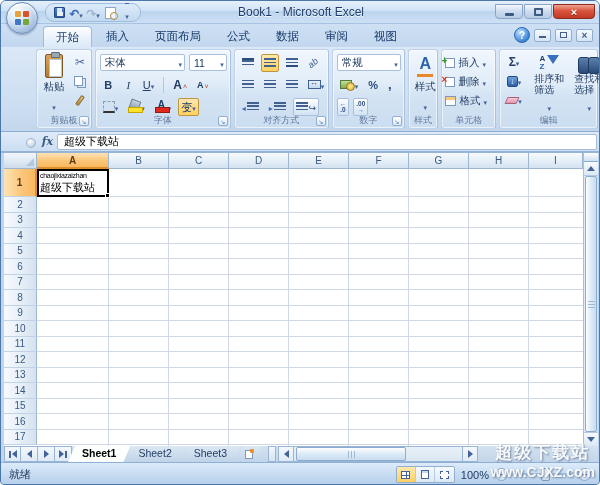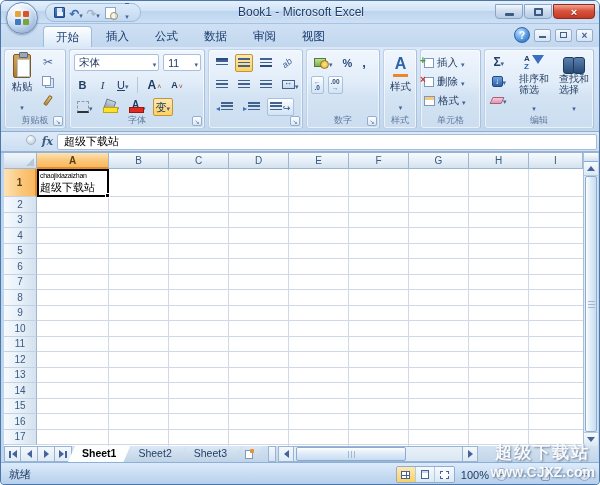--- a/index.html
+++ b/index.html
@@ -45,21 +45,21 @@
   .dwc .minbar{width:7px;height:2px;background:#42608a;margin-top:4px;}
   .dwc .resbox{width:7px;height:6px;border:1.5px solid #42608a;}
   .dwc.xs{color:#42608a;font-size:10px;font-weight:bold;}
 
   
   .ribbon{position:absolute;left:0;top:46px;width:600px;height:85px;background:linear-gradient(#dbe8f7,#ccdef1 70%,#c3d7ec);border-bottom:1px solid #8fafd2;padding:2px 0 0 3px;display:flex;}
   .grp{position:relative;height:80px;border:1px solid #bed1e8;border-right-color:#aac2de;border-radius:3px;background:linear-gradient(180deg,#f0f6fd,#e2edf9 40%,#d3e3f3 60%,#cbddf0);margin-right:3px;box-shadow:inset 0 0 0 1px rgba(255,255,255,.6);}
   .glabel{position:absolute;bottom:1px;left:0;right:0;text-align:center;font-size:9px;color:#60789b;}
   .launcher{position:absolute;right:2px;bottom:2px;width:10px;height:10px;border:1px solid #93aed0;border-radius:2px;background:linear-gradient(#fff,#d9e7f5);font-size:6px;color:#44639a;display:flex;align-items:center;justify-content:center;}
   .launcher::before{content:"↘";}
-  .g-clip{width:62px;}
+  .g-clip{width:62px;margin-left:32px;}
   .g-font{width:136px;}
   .g-align{width:95px;}
   .g-num{width:74px;}
   .g-style{width:34px;}
   .g-cells{width:61px;}
   .g-edit{width:110px;}
 
   .paste{position:absolute;left:3px;top:3px;width:28px;height:62px;border:1px solid transparent;border-radius:3px;display:flex;flex-direction:column;align-items:center;}
   .ic-paste{position:relative;width:18px;height:24px;background:linear-gradient(#d8a45c,#b07a32);border:1px solid #7d5a23;border-radius:2px;}
   .ic-paste::before{content:"";position:absolute;left:5px;top:-3px;width:7px;height:4px;background:#9aa7b4;border:1px solid #5d6a77;border-radius:1px;}
@@ -141,21 +141,21 @@
   .binoc{position:relative;width:22px;height:16px;margin-top:4px;}
   .binoc::before,.binoc::after{content:"";position:absolute;top:0;width:10px;height:15px;background:linear-gradient(#5d7fae,#274b77);border:1px solid #1c3a5e;border-radius:3px;}
   .binoc::before{left:0;}
   .binoc::after{right:0;}
   .bblabel{font-size:10px;color:#243f63;line-height:11px;text-align:left;margin-top:1px;}
 
   
   .fbar{position:absolute;left:0;top:131px;width:600px;height:21px;background:linear-gradient(#dfeaf8,#cbdef2);border-bottom:2px solid #96b3d4;display:flex;align-items:center;padding:0 4px;}
   .namebox{width:112px;height:16px;background:#fff;border:1px solid #a5bdd8;border-radius:2px;display:flex;align-items:center;font-size:10.5px;color:#1d3a60;padding-left:32px;position:relative;}
   .namebox .cdd{position:absolute;right:3px;}
-  .fxzone{width:52px;display:flex;align-items:flex-start;justify-content:flex-end;gap:6px;padding-right:4px;}
+  .fxzone{width:52px;display:flex;align-items:flex-end;justify-content:flex-end;gap:6px;padding-right:4px;}
   .gripcircle{width:10px;height:10px;border-radius:50%;background:radial-gradient(circle at 35% 30%,#fff,#cfdce9 60%,#aabccf);border:1px solid #9fb4c9;}
   .fx{font-family:"DejaVu Serif","Liberation Serif",serif;font-style:italic;font-weight:bold;font-size:11px;color:#3a5a80;}
   .finput{flex:1;height:16px;background:#fff;border:1px solid #a5bdd8;border-radius:2px;font-size:11px;color:#000;display:flex;align-items:center;padding-left:6px;}
 
   
   .grid{position:absolute;left:3px;top:152px;width:594px;height:293px;background:#fff;}
   .corner{position:absolute;left:0;top:0;width:33px;height:16px;background:linear-gradient(#f2f6fb,#dde8f3 60%,#cddbeb);border-right:1px solid #9eb6ce;border-bottom:1px solid #9eb6ce;}
   .corner::after{content:"";position:absolute;right:2px;bottom:2px;width:0;height:0;border-left:8px solid transparent;border-bottom:8px solid #b5c7da;}
   .colhead{position:absolute;top:0;height:16px;background:linear-gradient(#f7fafd,#e3edf7 60%,#d4e1ef);border-right:1px solid #9eb6ce;border-bottom:1px solid #9eb6ce;font-size:10px;color:#3b5a7e;text-align:center;line-height:15px;}
   .colhead.sel{background:linear-gradient(#fde3b5,#fbc578 55%,#f9b85f);border-bottom:2px solid #df8f2d;color:#5a3c10;font-weight:bold;}
@@ -258,20 +258,21 @@
       <div class="wc close">
           <span>×</span>
         </div>
     </div>
   </div>
 
   <div class="tabrow">
     <div class="rtabs" id="ribbon-tabs">
         <div class="rtab active">开始</div>
         <div class="rtab">插入</div>
+        <div class="rtab">页面布局</div>
         <div class="rtab">公式</div>
         <div class="rtab">数据</div>
         <div class="rtab">审阅</div>
         <div class="rtab">视图</div>
       </div>
     <div class="docctrl">
       <div class="helpbtn">
           <span>?</span>
         </div>
       <div class="dwc">
@@ -404,24 +405,31 @@
           </span>
         <span class="sb">
             <span class="ic-indent2"></span>
             <span class="al"></span>
           </span>
         <span class="sb box">
             <span class="al"></span>
             <span class="ic-wrap"></span>
           </span>
       </div>
+      <div class="glabel">对齐方式</div>
       <div class="launcher"></div>
     </div>
 
     <div class="grp g-num">
+      <div class="frow">
+        <div class="combo w64">
+            <span>常规</span>
+            <span class="cdd"></span>
+          </div>
+      </div>
       <div class="frow">
         <span class="sb">
             <span class="ic-money"></span>
             <span class="cdd"></span>
           </span>
         <span class="sb">
             <span class="pct">%</span>
           </span>
         <span class="sb">
             <span class="comma">,</span>

